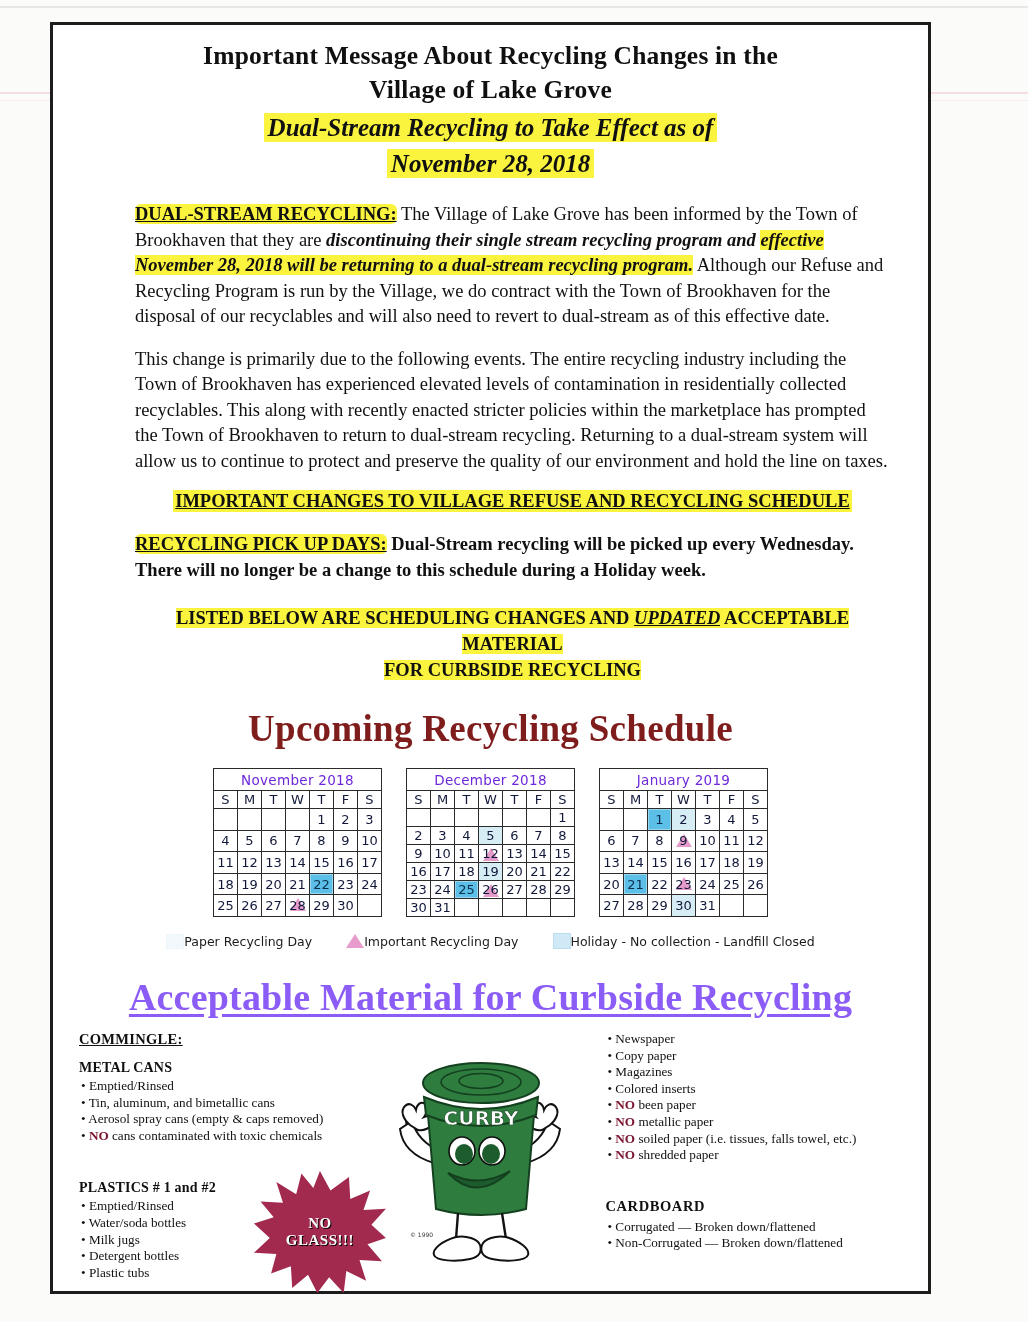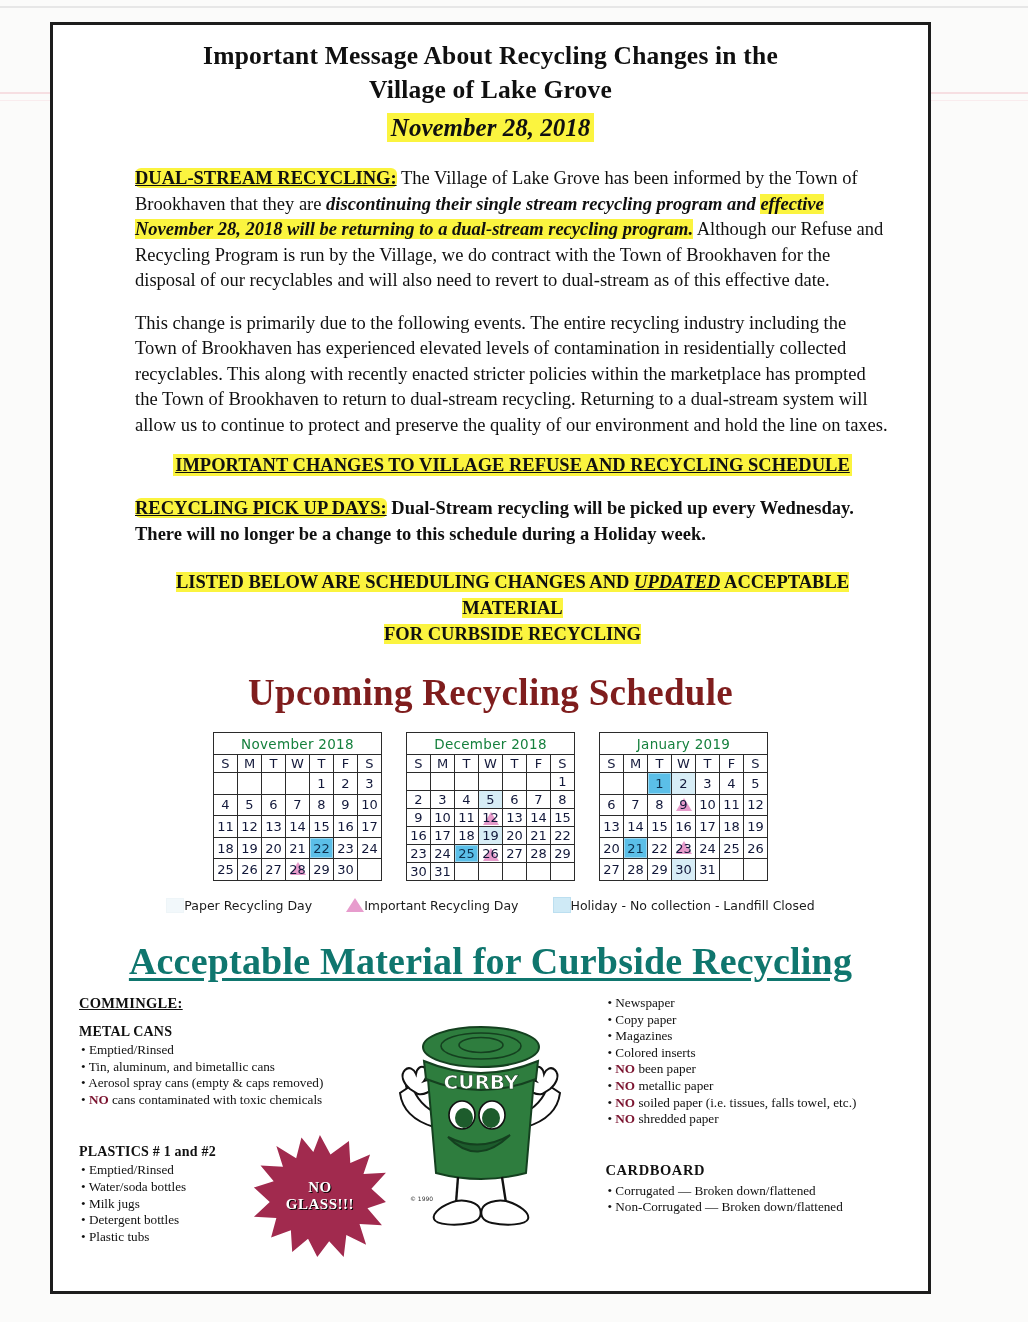--- a/index.html
+++ b/index.html
@@ -64,21 +64,21 @@
   table.cal{
     border-collapse:collapse;font-family:"DejaVu Sans", sans-serif;
     font-size:13px;color:#12183a;
   }
   table.cal td,table.cal th{
     border:1px solid #2b2b2b;width:23px;height:17px;text-align:center;
     padding:0;font-weight:normal;line-height:17px;position:relative;
   }
   table.cal caption{
     border:1px solid #2b2b2b;border-bottom:none;font-size:13.5px;
-    padding:3px 0 2px 0;letter-spacing:.3px;color:#15803d;
+    padding:3px 0 2px 0;letter-spacing:.3px;color:#6d28d9;
   }
   table.cal th{font-size:13px;}
   td.holiday{background:#5bbfe8;color:#0d2f4d;box-shadow:inset 0 0 0 1px #9bd8f0;}
   td.paper{background:#d7edf6;}
   td.commingle::before{
     content:"";position:absolute;left:50%;top:3px;transform:translateX(-50%);
     width:0;height:0;border-left:8px solid transparent;border-right:8px solid transparent;
     border-bottom:13px solid rgba(224,130,190,.80);z-index:0;
   }
   td.commingle span{position:relative;z-index:1;}
@@ -88,21 +88,21 @@
     margin-top:16px;font-family:"DejaVu Sans", sans-serif;font-size:12.5px;
     color:#1b1b1b;
   }
   .legend-item{display:flex;align-items:center;}
   .sw-paper{width:16px;height:13px;background:#f2f8fb;border:1px solid #eef5f8;}
   .sw-tri{width:0;height:0;border-left:9px solid transparent;border-right:9px solid transparent;border-bottom:14px solid #e79ccd;}
   .sw-holiday{width:16px;height:14px;background:#cfeaf6;border:1px solid #bcdff0;}
 
   
   .accept-title{
-    text-align:center;font-weight:bold;font-size:38px;color:#0f766e;
+    text-align:center;font-weight:bold;font-size:38px;color:#8b5cf6;
     margin-top:26px;text-decoration:underline;text-underline-offset:4px;
     letter-spacing:.2px;
   }
   .cols{display:flex;margin-top:12px;padding:0 26px 0 26px;position:relative;}
   .col-left{width:288px;}
   .col-mid{width:280px;position:relative;}
   .col-right{width:320px;}
 
   .sect-head{
     font-weight:bold;font-size:14.5px;text-decoration:underline;margin-bottom:12px;
@@ -142,20 +142,21 @@
 <div class="scan-line-pink"></div>
 <div class="scan-line-pink2"></div>
 
 <div class="page-border">
 <div class="inner">
 
   <div class="title-block">
     <div class="title-l1">Important Message About Recycling Changes in the</div>
     <div class="title-l2">Village of Lake Grove</div>
     <div class="subtitle">
+      <div><span class="hl">Dual-Stream Recycling to Take Effect as of</span></div>
       <div><span class="hl">November 28, 2018</span></div>
     </div>
   </div>
 
   <div class="body-wrap">
 
     <p class="para"><span class="lead hl">DUAL-STREAM RECYCLING:</span><span> The Village of Lake Grove has been informed by the Town of Brookhaven that they are </span><span class="bi">discontinuing their single stream recycling program and </span><span class="bi hl">effective November 28, 2018 will be returning to a dual-stream recycling program.</span><span>  Although our Refuse and Recycling Program is run by the Village, we do contract with the Town of Brookhaven for the disposal of our recyclables and will also need to revert to dual-stream as of this effective date.</span></p>
 
     <p class="para">This change is primarily due to the following events. The entire recycling industry including the Town of Brookhaven has experienced elevated levels of contamination in residentially collected recyclables.  This along with recently enacted stricter policies within the marketplace has prompted the Town of Brookhaven to return to dual-stream recycling.  Returning to a dual-stream system will allow us to continue to protect and preserve the quality of our environment and hold the line on taxes.</p>
 

